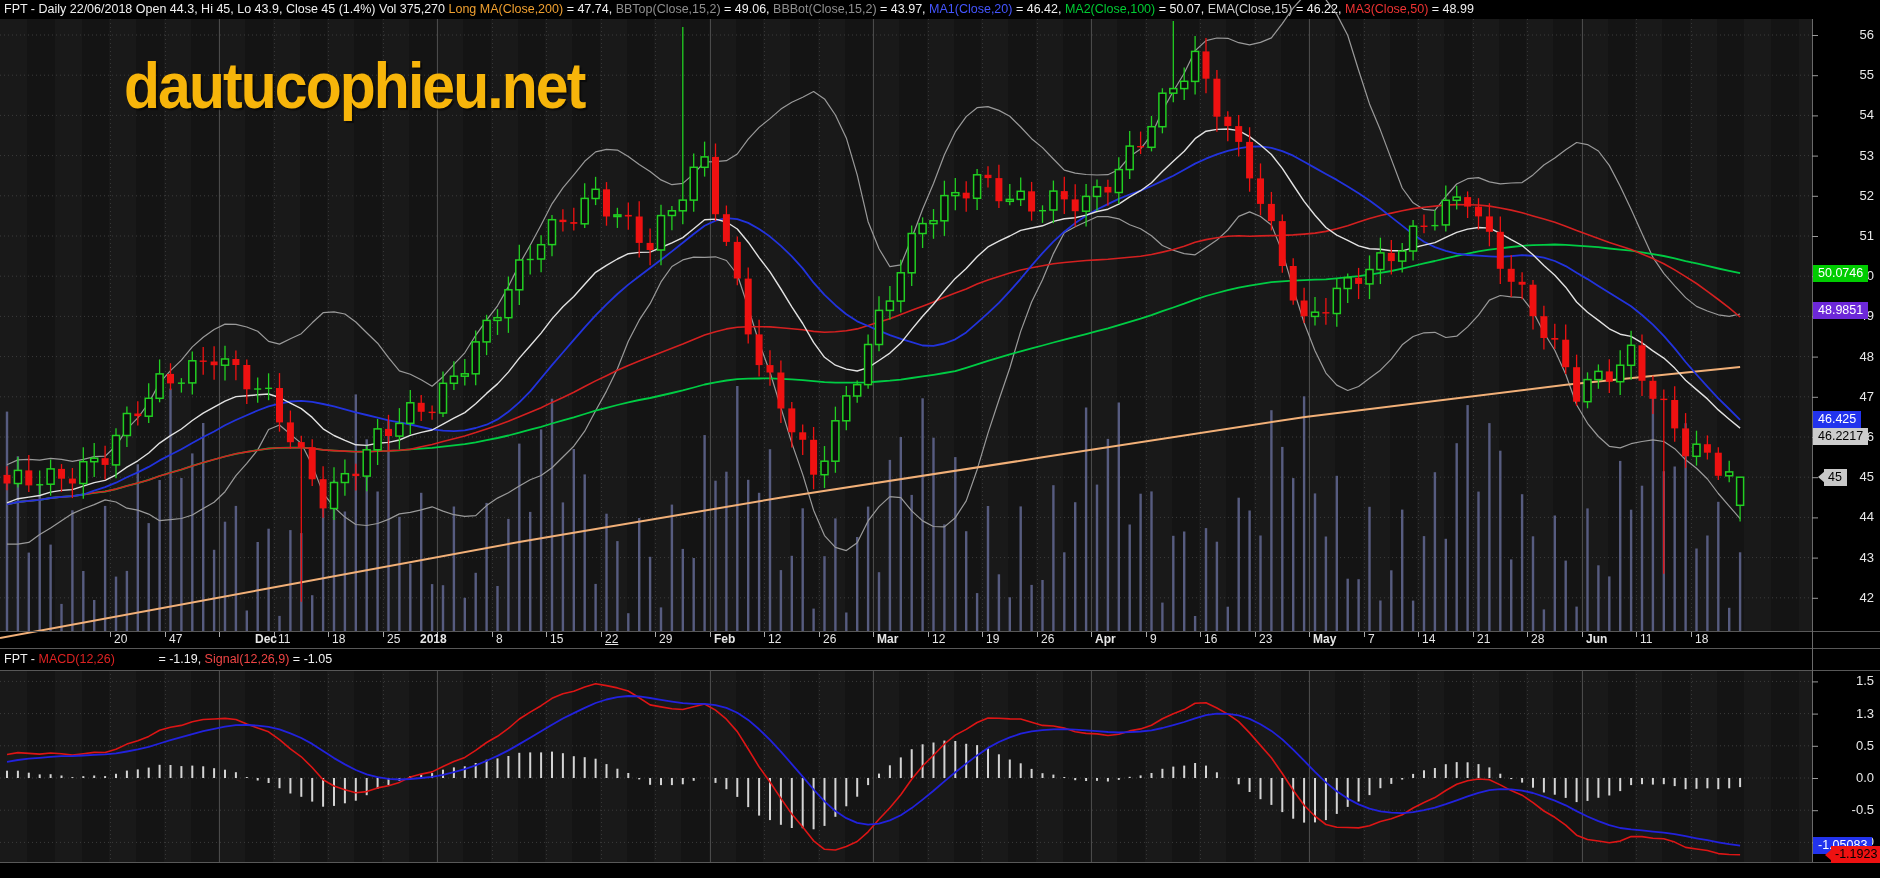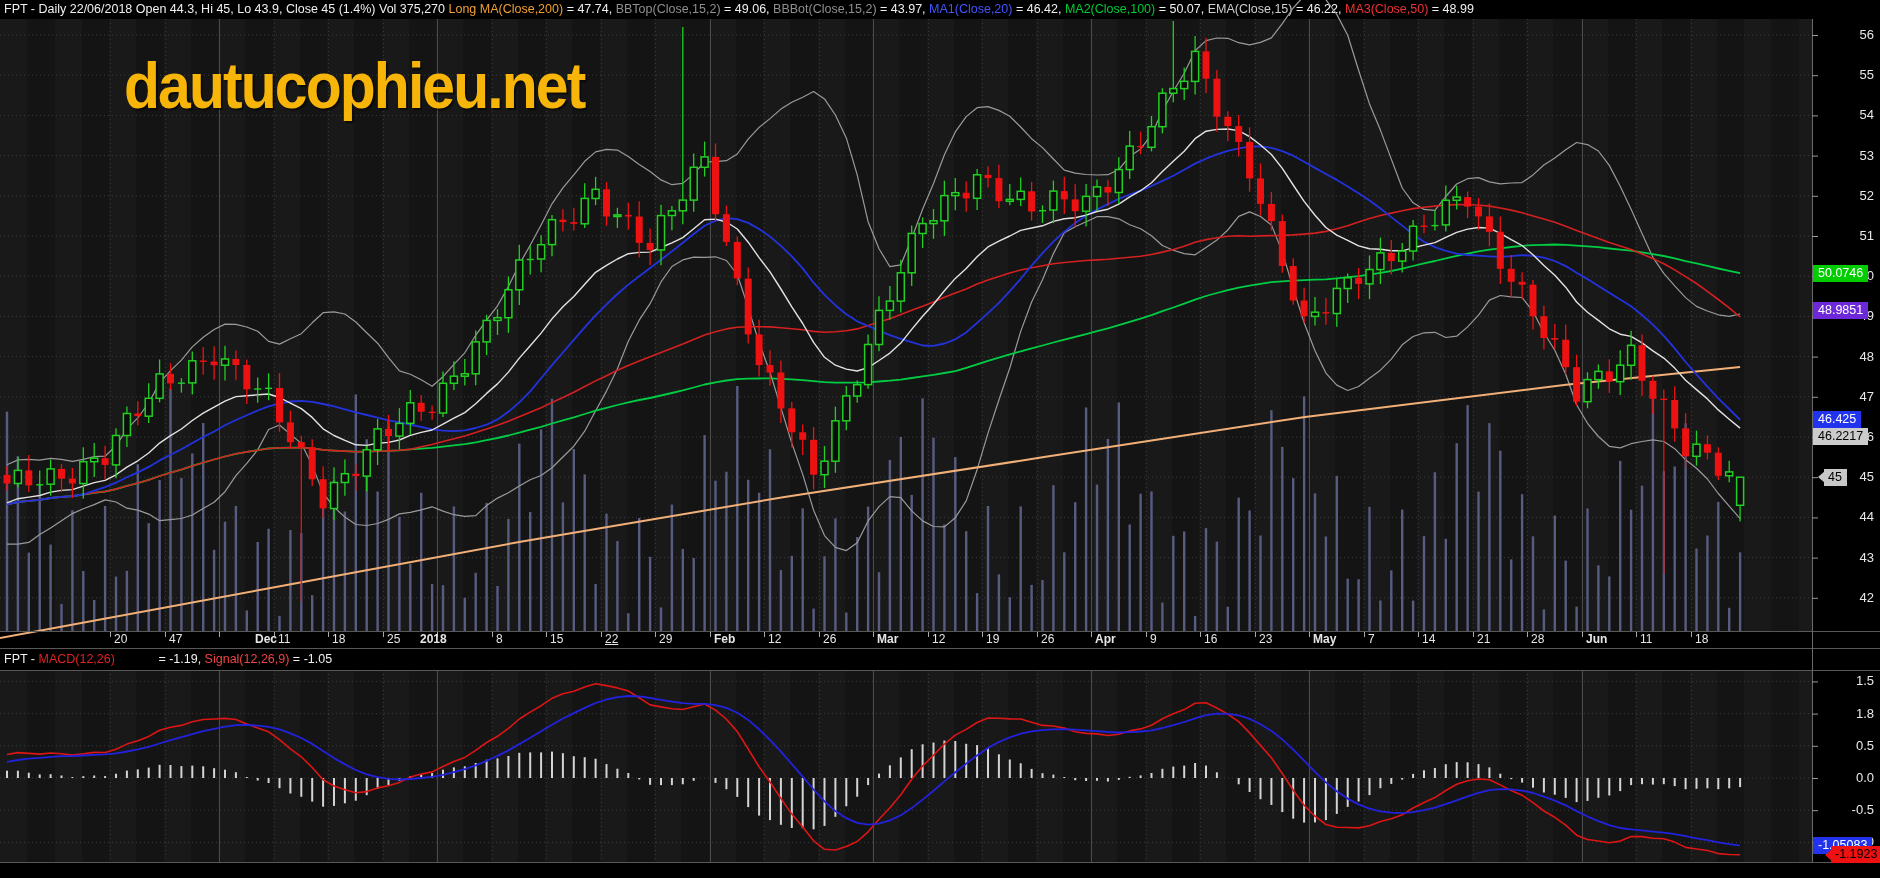--- a/index.html
+++ b/index.html
@@ -833,21 +833,21 @@
     <div class="ylab" style="top: 268.2px;">50</div>
     <div class="ylab" style="top: 308.4px;">49</div>
     <div class="ylab" style="top: 348.6px;">48</div>
     <div class="ylab" style="top: 388.8px;">47</div>
     <div class="ylab" style="top: 429px;">46</div>
     <div class="ylab" style="top: 469.2px;">45</div>
     <div class="ylab" style="top: 509.4px;">44</div>
     <div class="ylab" style="top: 549.6px;">43</div>
     <div class="ylab" style="top: 589.8px;">42</div>
     <div class="ylab" style="top: 673.4px;">1.5</div>
-    <div class="ylab" style="top: 705.6px;">1.8</div>
+    <div class="ylab" style="top: 705.6px;">1.3</div>
     <div class="ylab" style="top: 737.8px;">0.5</div>
     <div class="ylab" style="top: 770px;">0.0</div>
     <div class="ylab" style="top: 802.2px;">-0.5</div>
     <div class="ylab" style="top: 834.4px;">-1.0</div>
     <div class="xlab" style="left: 114px;">20</div>
     <div class="xlab" style="left: 169px;">47</div>
     <div class="xlab month" style="left: 223px; padding-left: 32px;">Dec</div>
     <div class="xlab" style="left: 278px;">11</div>
     <div class="xlab" style="left: 332px;">18</div>
     <div class="xlab" style="left: 387px;">25</div>

